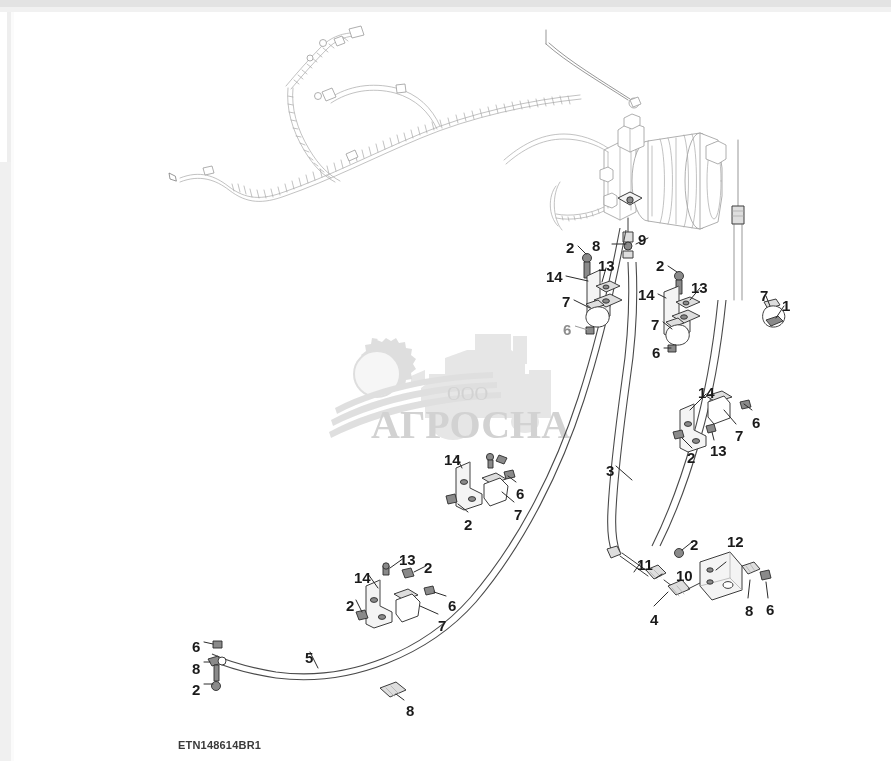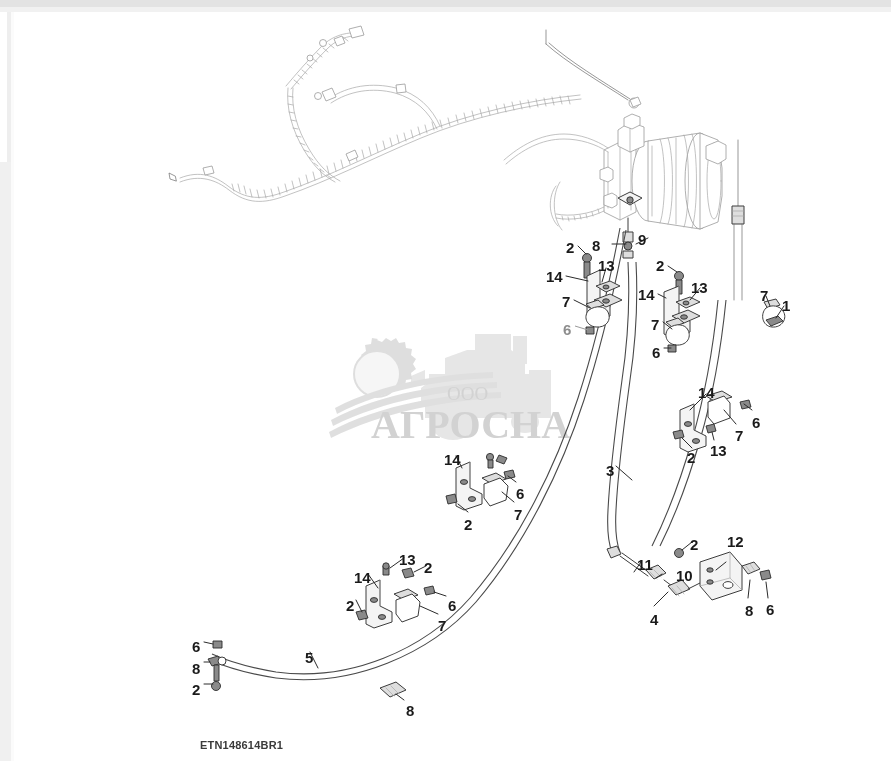--- a/index.html
+++ b/index.html
@@ -73,21 +73,20 @@
   
   #part-number {
     position:absolute;
     left:178px; top:739px;
     font-family:"Liberation Sans", sans-serif;
     font-size:11px;
     font-weight:bold;
     color:#3a3a3a;
     letter-spacing:0.2px;
     white-space:nowrap;
-    margin-left:22px;
   }
 </style>
 </head>
 <body>
 
 <div id="viewer-frame">
   <div class="chrome-top-bar"></div>
   <div class="chrome-top-bar2"></div>
   <div class="chrome-left-lower"></div>
   <div class="chrome-left-lower2"></div>

